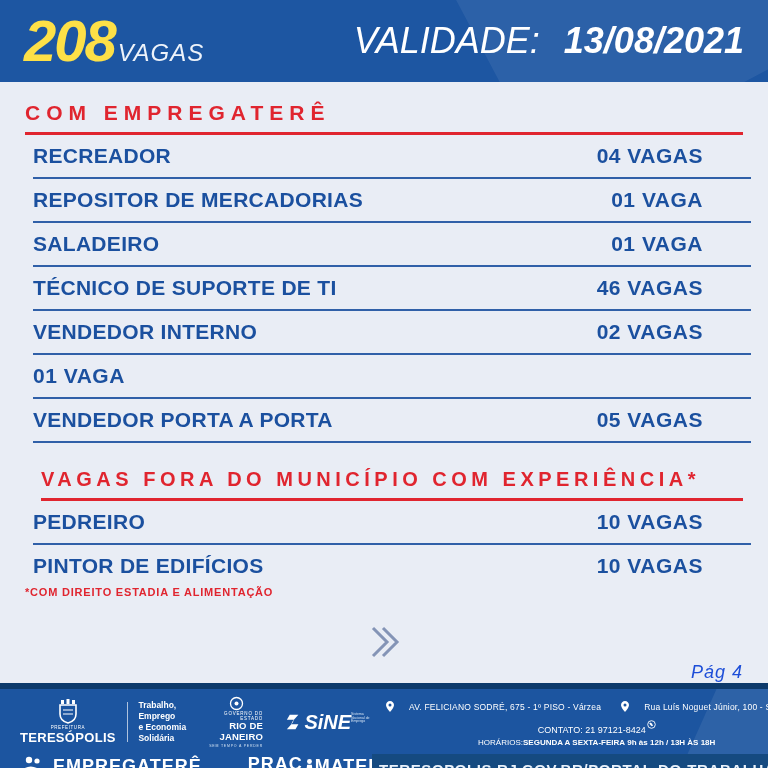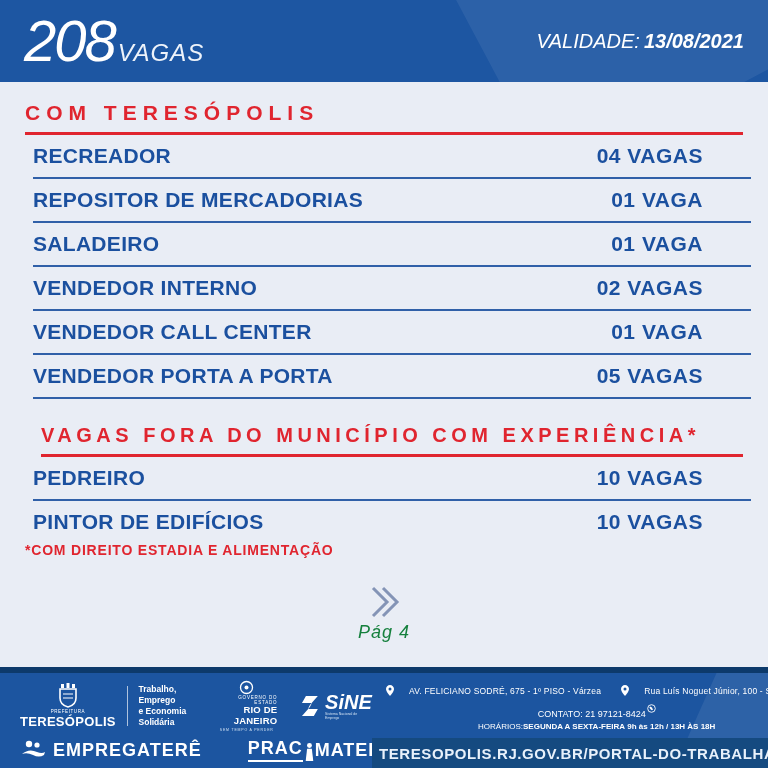--- a/index.html
+++ b/index.html
@@ -15,30 +15,30 @@
     height:82px; background:#1d56a2; position:relative; overflow:hidden;
     display:flex; align-items:center; padding:0 24px; flex:0 0 auto;
   }
   .header::after {
     content:''; position:absolute; right:-120px; top:-160px;
     width:420px; height:260px; background:rgba(255,255,255,0.07);
     transform:rotate(-28deg);
   }
   .count-group { display:flex; align-items:baseline; }
   .big-count {
-    color:#ffffff; font-size:58px; font-weight:400; font-style:italic;
+    color:#fde047; font-size:58px; font-weight:700; font-style:italic;
     letter-spacing:-2px; line-height:1;
   }
   .count-label {
     color:#eef3fa; font-size:24px; font-style:italic; letter-spacing:1px;
     margin-left:3px;
   }
   .validade {
-    margin-left:auto; color:#fff; font-style:italic; font-size:20px;
-    display:flex; align-items:baseline; gap:4px; z-index:1;
+    margin-left:auto; color:#fff; font-style:italic; font-size:36px;
+    display:flex; align-items:baseline; gap:24px; z-index:1;
   }
   .validade .v-label { font-weight:400; }
   .validade .v-date  { font-weight:800; }
 
   
   .main { flex:1 1 auto; padding:10px 25px 0 25px; background:#e9edf5; }
   .section-title {
     color:#e0252f; font-weight:bold; font-size:21px; letter-spacing:6px;
     padding:9px 0 7px 0; border-bottom:3px solid #e0252f; white-space:nowrap;
   }
@@ -46,24 +46,24 @@
   .rows { width:100%;margin-left:8px; }
   .job-row {
     display:flex; justify-content:space-between; align-items:center;
     height:44px; border-bottom:2px solid #3060a8;
     color:#1b509f; font-weight:bold; font-size:21px; letter-spacing:0.3px;
   }
   .job-row .job-count { margin-right:48px; letter-spacing:0.5px; }
   .rows-2 .job-row:last-child { border-bottom:none; height:41px; }
   .section-2 { margin-top:16px; }
   .footnote {
-    color:#e0252f; font-weight:bold; font-size:14px; letter-spacing:0.8px;
+    color:#e0252f; font-weight:bold; font-size:11px; letter-spacing:0.8px;
     margin-top:0px;
   }
-  .pagination { text-align:center; margin-top:26px; color:#15803d; }
+  .pagination { text-align:right; margin-top:26px; color:#1d4ed8; }
   .pagination svg { display:block; margin:0 auto; }
   .pag-label { font-style:italic; font-size:18px; letter-spacing:1px; display:inline-block; margin-top:2px; }
 
   
   .navy-strip { height:6px; background:#0d3a6b; flex:0 0 auto; }
   .footer {
     flex:0 0 auto; height:95px; background:#1c55a0; position:relative;
     overflow:hidden; display:flex; color:#fff;
   }
   .footer::after {
@@ -76,21 +76,21 @@
   .pref-logo { display:flex; flex-direction:column; align-items:center; line-height:1.1; }
   .pref-small { font-size:4.5px; letter-spacing:0.6px; margin-top:1px; }
   .pref-name  { font-size:13px; font-weight:bold; letter-spacing:0.3px; }
   .vdivider { width:1px; height:40px; background:rgba(255,255,255,0.65); }
   .secretaria { font-size:8.5px; font-weight:bold; line-height:1.3; white-space:pre-line; }
   .rio-logo { display:flex; flex-direction:column; align-items:center; line-height:1.15; margin-left:8px;text-align:right; }
   .rio-gov  { font-size:4.5px; letter-spacing:0.8px; }
   .rio-name { font-size:9.5px; font-weight:bold; letter-spacing:0.2px; }
   .rio-tag  { font-size:3.5px; letter-spacing:0.8px; color:#cfe0f2; margin-top:1px; }
   .sine-logo { display:flex; align-items:center; gap:3px; margin-left:10px; }
-  .sine-text { display:flex; flex-direction:column; line-height:1; }
+  .sine-text { display:flex; line-height:1; }
   .sine-name { font-size:20px; font-weight:800; font-style:italic; letter-spacing:0px; }
   .sine-tag  { font-size:3.5px; color:#cfe0f2; margin-top:1px; }
   .brands-row { display:flex; align-items:center; gap:46px; margin-top:7px; }
   .empregatere { display:flex; align-items:center; gap:7px; }
   .brand-label { font-size:18px; font-weight:800; letter-spacing:1px; }
   .pracimatere { display:flex; align-items:flex-end; }
   .prac-part1 { font-size:18px; font-weight:800; letter-spacing:1px;
     border-bottom:2px solid #fff; padding-bottom:1px; }
   .prac-part2 { font-size:18px; font-weight:800; letter-spacing:1px; padding-bottom:1px; }
   .prac-person { margin:0 1px; padding-bottom:1px; }
@@ -119,46 +119,49 @@
   </div>
   <div class="validade">
     <span class="v-label">VALIDADE:</span>
     <span class="v-date">13/08/2021</span>
   </div>
 </div>
 
 <div class="main">
 
   <div class="section-1">
-    <div class="section-title">COM TERESÓPOLIS</div>
+    <div class="section-title">COM EMPREGATERÊ</div>
     <div class="rows rows-1">
 
         <div class="job-row">
           <span class="job-name">RECREADOR</span>
           <span class="job-count">04 VAGAS</span>
         </div>
 
         <div class="job-row">
           <span class="job-name">REPOSITOR DE MERCADORIAS</span>
           <span class="job-count">01 VAGA</span>
         </div>
 
         <div class="job-row">
           <span class="job-name">SALADEIRO</span>
           <span class="job-count">01 VAGA</span>
         </div>
 
+        <div class="job-row">
+          <span class="job-name">TÉCNICO DE SUPORTE DE TI</span>
+          <span class="job-count">46 VAGAS</span>
+        </div>
 
         <div class="job-row">
           <span class="job-name">VENDEDOR INTERNO</span>
           <span class="job-count">02 VAGAS</span>
         </div>
 
         <div class="job-row">
-          <span class="job-name">VENDEDOR CALL CENTER</span>
           <span class="job-count">01 VAGA</span>
         </div>
 
         <div class="job-row">
           <span class="job-name">VENDEDOR PORTA A PORTA</span>
           <span class="job-count">05 VAGAS</span>
         </div>
       </div>
   </div>
 

